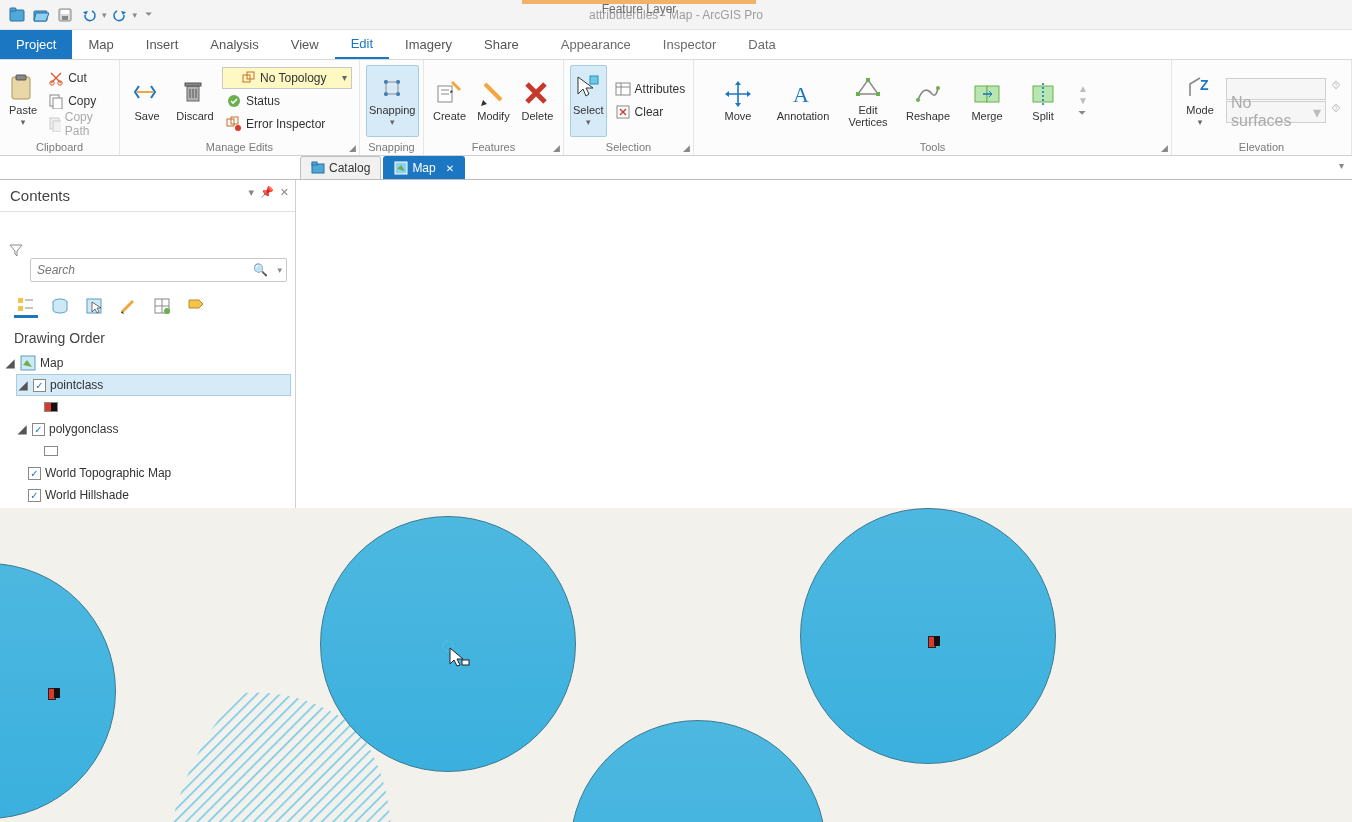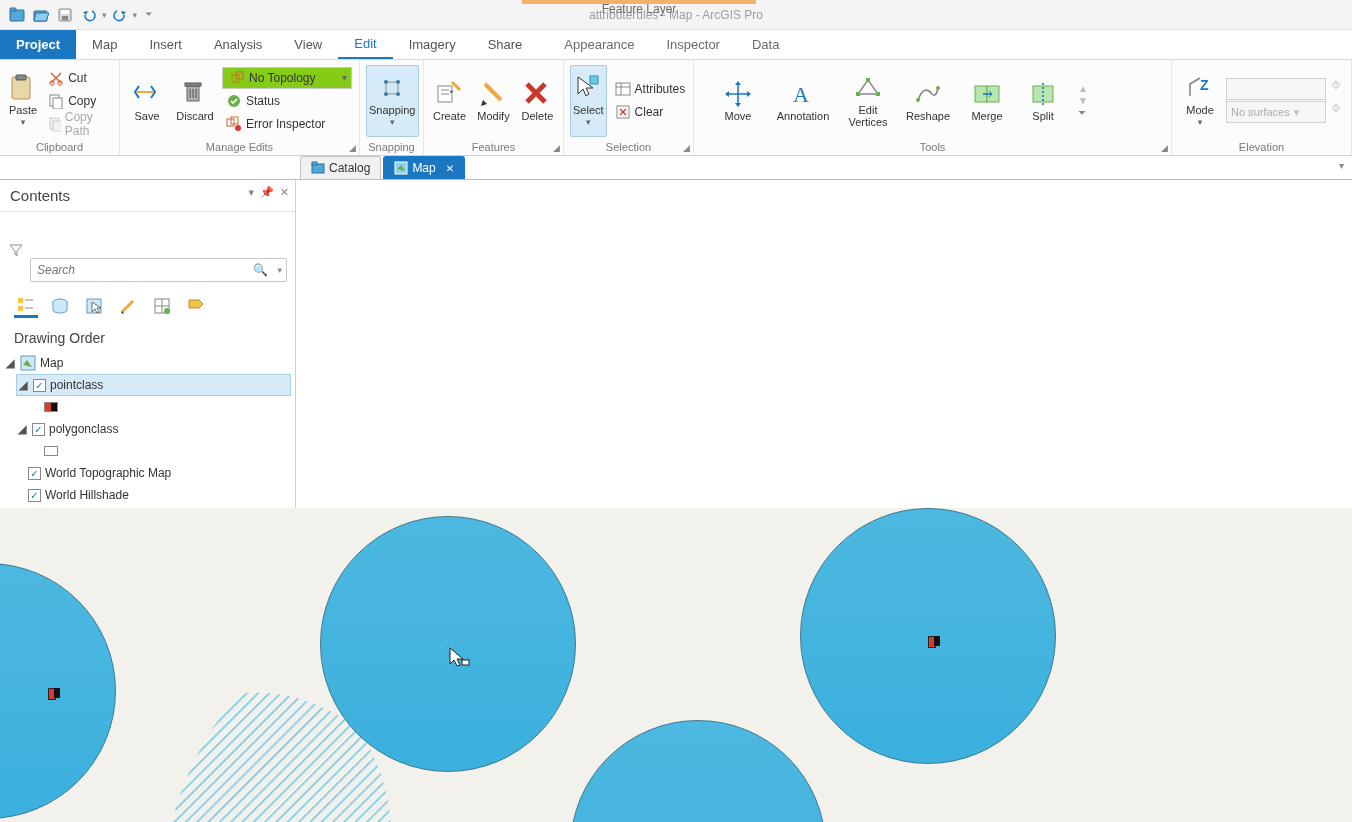--- a/index.html
+++ b/index.html
@@ -9,40 +9,40 @@
 .titlebar { height: 30px; background: #f4f4f4; border-bottom: 1px solid #e0e0e0; display: flex; align-items: center; position: relative; }
 .qat { display: flex; gap: 2px; padding-left: 6px; align-items: center; }
 .qat .qbtn { width: 22px; height: 22px; display: flex; align-items: center; justify-content: center; border-radius: 2px; }
 .featlayer-tab { position: absolute; left: 522px; top: 0; width: 234px; text-align: center; font-size: 12px; color: #6b6b6b; padding-top: 2px; }
 .featlayer-tab::before { content: ""; position: absolute; left: 0; right: 0; top: 0; height: 4px; background: #f3b26a; }
 .apptitle { position: absolute; left: 0; right: 0; text-align: center; color: #9d9d9d; font-size: 12px; pointer-events: none; padding-top: 1px; }
 
 
 .ribbontabs { height: 30px; background: #fff; display: flex; align-items: stretch; border-bottom: 1px solid #d9d9d9; }
 .rtab { padding: 0 16px; display: flex; align-items: center; font-size: 13px; color: #555; cursor: pointer; }
-.rtab.project { background: #1c77c3; color: #fff; font-weight: 700; }
+.rtab.project { background: #1c77c3; color: #fff; font-weight: 400; }
 .rtab.active { color: #1c77c3; border-bottom: 2px solid #1c77c3; }
 .rtab.ctx { color: #6a6a6a; }
 
 
 .ribbon { height: 96px; background: #fcfcfc; border-bottom: 1px solid #d0d0d0; display: flex; }
 .rgroup { border-right: 1px solid #e6e6e6; display: flex; flex-direction: column; }
 .rgroup-body { flex: 1; display: flex; align-items: center; padding: 2px 6px; gap: 4px; }
 .rgroup-label { text-align: center; font-size: 11px; color: #7a7a7a; padding-bottom: 2px; position: relative; }
 .rgroup-label .launcher { position: absolute; right: 3px; bottom: 2px; font-size: 9px; color: #888; }
 .bigbtn { display: flex; flex-direction: column; align-items: center; justify-content: center; width: 50px; height: 72px; padding: 2px; border: 1px solid transparent; border-radius: 2px; cursor: pointer; }
 .bigbtn.active { background: #d6eaf8; border-color: #a9cce3; }
 .bigbtn .icon { width: 28px; height: 28px; margin-bottom: 2px; }
 .bigbtn span { font-size: 11px; line-height: 12px; text-align: center; }
 .smallrow { display: flex; align-items: center; gap: 4px; height: 22px; padding: 0 4px; cursor: pointer; font-size: 12px; }
 .smallrow .sicon { width: 16px; height: 16px; }
 .vstack { display: flex; flex-direction: column; gap: 1px; }
-.combo { width: 130px; height: 22px; border: 1px solid #c8c8c8; display: flex; align-items: center; padding: 0 8px; background: #84cc16; font-size: 12px; position: relative; }
+.combo { width: 130px; height: 22px; border: 1px solid #c8c8c8; display: flex; align-items: center; padding: 0 19px; background: #fef9c3; font-size: 12px; position: relative; }
 .combo::after { content: "▾"; position: absolute; right: 4px; color: #666; font-size: 10px; }
-.elev-combo { width: 100px; height: 22px; border: 1px solid #d0d0d0; background: #f6f6f6; color: #aaa; display: flex; align-items: center; padding: 0 4px; font-size: 11px; }
+.elev-combo { width: 100px; height: 22px; border: 1px solid #d0d0d0; background: #f6f6f6; color: #aaa; display: flex; align-items: center; padding: 0 4px; font-size: 16px; }
 .elev-combo .arrow { margin-left: 4px; color: #bbb; }
 
 
 .viewtabs { height: 24px; display: flex; align-items: flex-end; padding-left: 300px; position: relative; border-bottom: 1px solid #bcbcbc; }
 .vtab { height: 23px; display: flex; align-items: center; gap: 4px; padding: 0 10px; border: 1px solid #c0c0c0; border-bottom: none; border-radius: 3px 3px 0 0; margin-right: 2px; font-size: 12px; background: #f1f1f1; cursor: pointer; }
 .vtab.act { background: #1c77c3; color: #fff; border-color: #1c77c3; }
 .vtab .x { margin-left: 6px; font-size: 10px; }
 
 
 .main { display: flex; height: calc(822px - 30px - 30px - 96px - 24px); flex-direction: column; }

